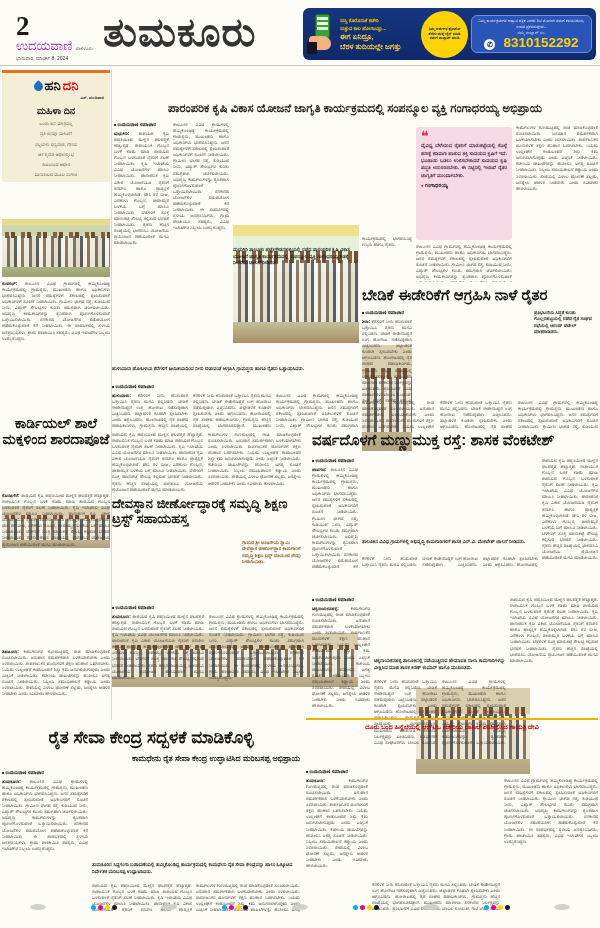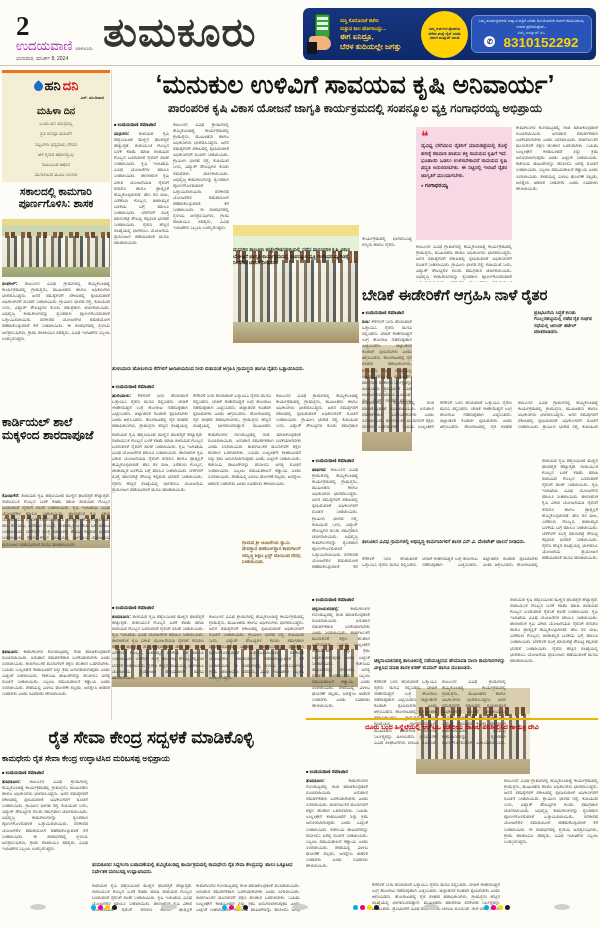--- a/index.html
+++ b/index.html
@@ -14,21 +14,21 @@
   .city{font-weight:bold;font-size:40px;color:#343434;letter-spacing:1px;line-height:1;}
   
   .ad{background:linear-gradient(180deg,#16357f,#0f2a6b);border-radius:6px;display:flex;align-items:center;padding:3px 4px;gap:3px;color:#fff;}
   .ad-y{color:#ffd200;}
   .ad-small{font-size:5px;line-height:1.25;font-weight:bold;}
   .ad-big{font-size:7.5px;line-height:1.2;font-weight:bold;color:#ffcf3f;}
   .ad-circle{flex:none;width:41px;height:41px;border-radius:50%;background:#ffd200;color:#14317f;font-size:3.9px;font-weight:bold;display:flex;align-items:center;justify-content:center;text-align:center;padding:3px;line-height:1.25;}
   .ad-right{flex:1;background:#2a55b8;border:1px solid #6f8fd8;border-radius:6px;padding:2px 3px;display:flex;flex-direction:column;gap:1px;}
   .ad-right-text{font-size:4.1px;line-height:1.3;color:#fefefe;text-align:center;}
   .ad-phlabel{font-size:4.3px;color:#dfe8ff;text-align:center;}
-  .ad-phone{font-size:13.5px;font-weight:bold;color:#ffd200;text-align:center;line-height:1;display:flex;align-items:flex-start;justify-content:center;gap:8px;}
+  .ad-phone{font-size:13.5px;font-weight:bold;color:#ffd200;text-align:center;line-height:1;display:flex;align-items:flex-end;justify-content:center;gap:8px;}
   .wa-ic{display:inline-flex;width:11px;height:11px;border-radius:50%;background:#fff;color:#14317f;font-size:7px;align-items:center;justify-content:center;}
   .ad-illus{flex:none;width:30px;height:44px;position:relative;}
   .ad-illus .phone{position:absolute;left:8px;top:2px;width:13px;height:22px;background:#35a337;border-radius:2px;border:1px solid #1d6e20;}
   .ad-illus .phone i{display:block;margin:2px 1px 0;height:3px;background:#e8ffe6;}
   .ad-illus .hand{position:absolute;left:2px;top:24px;width:22px;height:14px;background:#f3b27e;border-radius:4px 8px 6px 4px;}
   .ad-illus .cuff{position:absolute;left:0;top:30px;width:10px;height:12px;background:#14141c;}
   
   .headline{font-weight:bold;color:#141414;line-height:1.12;}
   .deck{font-weight:bold;color:#1e1e1e;}
   .byline{font-size:4.8px;font-weight:bold;color:#111;white-space:nowrap;}
@@ -127,37 +127,35 @@
     <div class="hani-author">ಎಸ್. ಮಂಡಿವಾಳ</div>
     <div class="hani-title">ಮಹಿಳಾ ದಿನ</div>
     <div class="poem">ಒಂದು ದಿನ ಮಾತ್ರವಲ್ಲ</div>
     <div class="poem">ಪ್ರತಿ ದಿನವೂ ಮಹಿಳೆಗೆ</div>
     <div class="poem">ಸಲ್ಲಬೇಕು ಧನ್ಯವಾದ, ಗೌರವ</div>
     <div class="poem">ಆಕೆ ಗೃಹದ ಆಧಾರಸ್ತಂಭ</div>
     <div class="poem">ಕುಟುಂಬದ ಆಧಾರ</div>
     <div class="poem">ಮನುಕುಲದ ಮೂಲ ಸಂಗಾತಿ</div>
   </div>
 
-  <div class="abs headline" style="left:2px;top:186px;width:108px;height:30px;font-size:10.5px;text-align:center;">ಸಕಾಲದಲ್ಲಿ ಕಾಮಗಾರಿ ಪೂರ್ಣಗೊಳಿಸಿ: ಶಾಸಕ</div>
   <div class="abs photo ph-green" style="left:2px;top:219px;width:108px;height:58px;"></div>
   <div class="abs body-text" style="left:2px;top:281px;width:108px;height:132px;">
     <span class="dl">ಕುಣಿಗಲ್:</span> <span>ತಾಲೂಕಿನ ವಿವಿಧ ಗ್ರಾಮಗಳಲ್ಲಿ ಹಮ್ಮಿಕೊಂಡಿದ್ದ ಕಾರ್ಯಕ್ರಮದಲ್ಲಿ ಗ್ರಾಮಸ್ಥರು, ಮುಖಂಡರು ಹಾಗೂ ಅಧಿಕಾರಿಗಳು ಭಾಗವಹಿಸಿದ್ದರು. ಜನರ ಸಮಸ್ಯೆಗಳಿಗೆ ಸಕಾಲದಲ್ಲಿ ಸ್ಪಂದಿಸುವಂತೆ ಅಧಿಕಾರಿಗಳಿಗೆ ಸೂಚನೆ ನೀಡಲಾಯಿತು. ಗ್ರಾಮೀಣ ಭಾಗದ ರಸ್ತೆ, ಕುಡಿಯುವ ನೀರು, ವಿದ್ಯುತ್ ಸೌಲಭ್ಯಗಳ ಕುರಿತು ಸಮಗ್ರವಾಗಿ ಚರ್ಚಿಸಲಾಯಿತು. ಅಭಿವೃದ್ಧಿ ಕಾಮಗಾರಿಗಳನ್ನು ತ್ವರಿತವಾಗಿ ಪೂರ್ಣಗೊಳಿಸುವಂತೆ ಒತ್ತಾಯಿಸಲಾಯಿತು. ಸರಕಾರದ ಯೋಜನೆಗಳ ಸದುಪಯೋಗ ಪಡೆದುಕೊಳ್ಳುವಂತೆ ಕರೆ ನೀಡಲಾಯಿತು. ಈ ಸಂದರ್ಭದಲ್ಲಿ ಸ್ಥಳೀಯ ಜನಪ್ರತಿನಿಧಿಗಳು, ಗ್ರಾಮ ಪಂಚಾಯಿತಿ ಸದಸ್ಯರು, ವಿವಿಧ ಇಲಾಖೆಗಳ ಸಿಬ್ಬಂದಿ ಉಪಸ್ಥಿತರಿದ್ದರು.</span>
   </div>
 
-  <div class="abs headline" style="left:2px;top:416px;width:108px;height:30px;font-size:12px;text-align:left;">ಕಾರ್ಡಿಯಲ್ ಶಾಲೆ ಮಕ್ಕಳಿಂದ ಶಾರದಾಪೂಜೆ</div>
+  <div class="abs headline" style="left:2px;top:416px;width:108px;height:30px;font-size:14px;text-align:center;">ಕಾರ್ಡಿಯಲ್ ಶಾಲೆ ಮಕ್ಕಳಿಂದ ಶಾರದಾಪೂಜೆ</div>
   <div class="abs photo ph-tan" style="left:2px;top:448px;width:108px;height:42px;"></div>
   <div class="abs body-text" style="left:2px;top:493px;width:108px;height:124px;">
     <span class="dl">ಕೊರಟಗೆರೆ:</span> <span>ಸಾವಯವ ಕೃಷಿ ಪದ್ಧತಿಯಿಂದ ಮಣ್ಣಿನ ಫಲವತ್ತತೆ ಹೆಚ್ಚುತ್ತದೆ. ರಾಸಾಯನಿಕ ಗೊಬ್ಬರ ಬಳಕೆ ಕಡಿಮೆ ಮಾಡಿ ಸಾವಯವ ಗೊಬ್ಬರ ಬಳಸುವಂತೆ ರೈತರಿಗೆ ಸಲಹೆ ನೀಡಲಾಯಿತು. ಕೃಷಿ ಇಲಾಖೆಯ ವಿವಿಧ ಯೋಜನೆಗಳ ಮಾಹಿತಿ ನೀಡಲಾಯಿತು. ಪಾರಂಪರಿಕ ಕೃಷಿ ವಿಕಾಸ ಯೋಜನೆಯಡಿ ರೈತರಿಗೆ ತರಬೇತಿ ಹಾಗೂ ಪ್ರಾತ್ಯಕ್ಷಿಕೆ ಹಮ್ಮಿಕೊಳ್ಳಲಾಗಿದೆ. ದೇಸಿ ತಳಿ ಬೀಜ, ಎರೆಹುಳು ಗೊಬ್ಬರ, ಜೀವಾಮೃತ ಬಳಕೆಯ ಬಗ್ಗೆ ಮಾಹಿತಿ ನೀಡಲಾಯಿತು. ಬೆಳೆಗಳಿಗೆ ಸೂಕ್ತ ಮಾರುಕಟ್ಟೆ ಸೌಲಭ್ಯ ಕಲ್ಪಿಸುವ ಭರವಸೆ ನೀಡಲಾಯಿತು. ರೈತರು ಹೆಚ್ಚಿನ ಸಂಖ್ಯೆಯಲ್ಲಿ ಭಾಗವಹಿಸಿ ಯೋಜನೆಯ ಪ್ರಯೋಜನ ಪಡೆಯುವಂತೆ ಮನವಿ ಮಾಡಲಾಯಿತು.</span>
   </div>
 
   <div class="abs body-text" style="left:2px;top:649px;width:108px;height:70px;">
     <span class="dl">ತಿಪಟೂರು:</span> <span>ಕಾಮಗಾರಿಗಳ ಗುಣಮಟ್ಟದಲ್ಲಿ ರಾಜಿ ಮಾಡಿಕೊಳ್ಳದಂತೆ ಸೂಚಿಸಲಾಯಿತು. ಅನುದಾನ ಸಮರ್ಪಕವಾಗಿ ಬಳಕೆಯಾಗಬೇಕು ಎಂದು ತಿಳಿಸಲಾಯಿತು. ಸಾರ್ವಜನಿಕರ ದೂರುಗಳಿಗೆ ತಕ್ಷಣ ಪರಿಹಾರ ಒದಗಿಸಬೇಕು. ನಿಯಮ ಉಲ್ಲಂಘನೆ ಕಂಡುಬಂದರೆ ಶಿಸ್ತು ಕ್ರಮ ಜರುಗಿಸಲಾಗುವುದು ಎಂದು ಎಚ್ಚರಿಕೆ ನೀಡಲಾಯಿತು. ಕಚೇರಿಯ ದಾಖಲೆಗಳನ್ನು ಪರಿಶೀಲಿಸಿ ಅಗತ್ಯ ಸೂಚನೆ ನೀಡಲಾಯಿತು. ಸಿಬ್ಬಂದಿ ಸಮಯಪಾಲನೆ ಕಡ್ಡಾಯ ಎಂದು ತಿಳಿಸಲಾಯಿತು. ಸೇವೆಯಲ್ಲಿ ವಿಳಂಬ ಧೋರಣೆ ಸಲ್ಲದು, ಜನಸ್ನೇಹಿ ಆಡಳಿತ ನೀಡಬೇಕು ಎಂದು ಕಿವಿಮಾತು ಹೇಳಲಾಯಿತು.</span>
   </div>
 
-  <div class="abs headline" style="left:112px;top:70px;width:486px;height:30px;font-size:25px;text-align:center;">‘ಮನುಕುಲ ಉಳಿವಿಗೆ ಸಾವಯವ ಕೃಷಿ ಅನಿವಾರ್ಯ’</div>
   <div class="abs deck" style="left:112px;top:102px;width:486px;height:16px;font-size:11.5px;text-align:center;">ಪಾರಂಪರಿಕ ಕೃಷಿ ವಿಕಾಸ ಯೋಜನೆ ಜಾಗೃತಿ ಕಾರ್ಯಕ್ರಮದಲ್ಲಿ ಸಂಪನ್ಮೂಲ ವ್ಯಕ್ತಿ ಗಂಗಾಧರಯ್ಯ ಅಭಿಪ್ರಾಯ</div>
 
   <div class="abs byline" style="left:114px;top:122px;width:60px;height:8px;">ಉದಯವಾಣಿ ಸಮಾಚಾರ</div>
   <div class="abs body-text" style="left:114px;top:131px;width:55px;height:152px;">
     <span class="dl">ಮಧುಗಿರಿ:</span> <span>ಸಾವಯವ ಕೃಷಿ ಪದ್ಧತಿಯಿಂದ ಮಣ್ಣಿನ ಫಲವತ್ತತೆ ಹೆಚ್ಚುತ್ತದೆ. ರಾಸಾಯನಿಕ ಗೊಬ್ಬರ ಬಳಕೆ ಕಡಿಮೆ ಮಾಡಿ ಸಾವಯವ ಗೊಬ್ಬರ ಬಳಸುವಂತೆ ರೈತರಿಗೆ ಸಲಹೆ ನೀಡಲಾಯಿತು. ಕೃಷಿ ಇಲಾಖೆಯ ವಿವಿಧ ಯೋಜನೆಗಳ ಮಾಹಿತಿ ನೀಡಲಾಯಿತು. ಪಾರಂಪರಿಕ ಕೃಷಿ ವಿಕಾಸ ಯೋಜನೆಯಡಿ ರೈತರಿಗೆ ತರಬೇತಿ ಹಾಗೂ ಪ್ರಾತ್ಯಕ್ಷಿಕೆ ಹಮ್ಮಿಕೊಳ್ಳಲಾಗಿದೆ. ದೇಸಿ ತಳಿ ಬೀಜ, ಎರೆಹುಳು ಗೊಬ್ಬರ, ಜೀವಾಮೃತ ಬಳಕೆಯ ಬಗ್ಗೆ ಮಾಹಿತಿ ನೀಡಲಾಯಿತು. ಬೆಳೆಗಳಿಗೆ ಸೂಕ್ತ ಮಾರುಕಟ್ಟೆ ಸೌಲಭ್ಯ ಕಲ್ಪಿಸುವ ಭರವಸೆ ನೀಡಲಾಯಿತು. ರೈತರು ಹೆಚ್ಚಿನ ಸಂಖ್ಯೆಯಲ್ಲಿ ಭಾಗವಹಿಸಿ ಯೋಜನೆಯ ಪ್ರಯೋಜನ ಪಡೆಯುವಂತೆ ಮನವಿ ಮಾಡಲಾಯಿತು.</span>
   </div>
   <div class="abs body-text" style="left:173px;top:122px;width:56px;height:161px;">ತಾಲೂಕಿನ ವಿವಿಧ ಗ್ರಾಮಗಳಲ್ಲಿ ಹಮ್ಮಿಕೊಂಡಿದ್ದ ಕಾರ್ಯಕ್ರಮದಲ್ಲಿ ಗ್ರಾಮಸ್ಥರು, ಮುಖಂಡರು ಹಾಗೂ ಅಧಿಕಾರಿಗಳು ಭಾಗವಹಿಸಿದ್ದರು. ಜನರ ಸಮಸ್ಯೆಗಳಿಗೆ ಸಕಾಲದಲ್ಲಿ ಸ್ಪಂದಿಸುವಂತೆ ಅಧಿಕಾರಿಗಳಿಗೆ ಸೂಚನೆ ನೀಡಲಾಯಿತು. ಗ್ರಾಮೀಣ ಭಾಗದ ರಸ್ತೆ, ಕುಡಿಯುವ ನೀರು, ವಿದ್ಯುತ್ ಸೌಲಭ್ಯಗಳ ಕುರಿತು ಸಮಗ್ರವಾಗಿ ಚರ್ಚಿಸಲಾಯಿತು. ಅಭಿವೃದ್ಧಿ ಕಾಮಗಾರಿಗಳನ್ನು ತ್ವರಿತವಾಗಿ ಪೂರ್ಣಗೊಳಿಸುವಂತೆ ಒತ್ತಾಯಿಸಲಾಯಿತು. ಸರಕಾರದ ಯೋಜನೆಗಳ ಸದುಪಯೋಗ ಪಡೆದುಕೊಳ್ಳುವಂತೆ ಕರೆ ನೀಡಲಾಯಿತು. ಈ ಸಂದರ್ಭದಲ್ಲಿ ಸ್ಥಳೀಯ ಜನಪ್ರತಿನಿಧಿಗಳು, ಗ್ರಾಮ ಪಂಚಾಯಿತಿ ಸದಸ್ಯರು, ವಿವಿಧ ಇಲಾಖೆಗಳ ಸಿಬ್ಬಂದಿ ಉಪಸ್ಥಿತರಿದ್ದರು.</div>
 
   <div class="abs photo ph-event" style="left:233px;top:125px;width:126px;height:118px;"></div>
   <div class="abs caption" style="left:233px;top:246px;width:126px;height:36px;">ಮಧುಗಿರಿ ತಾಲೂಕು ಹಚ್ಚೇಗೌಡನಹಳ್ಳಿಯಲ್ಲಿ ನಡೆದ ಪಾರಂಪರಿಕ ಕೃಷಿ ವಿಕಾಸ ಯೋಜನೆ ಜಾಗೃತಿ ಕಾರ್ಯಕ್ರಮದಲ್ಲಿ ಸಂಪನ್ಮೂಲ ವ್ಯಕ್ತಿ ಗಂಗಾಧರಯ್ಯ ಗಿಡಕ್ಕೆ ನೀರೆರೆದು ಚಾಲನೆ ನೀಡಿದರು.</div>
@@ -188,49 +186,51 @@
   <div class="abs byline" style="left:362px;top:310px;width:50px;height:8px;">ಉದಯವಾಣಿ ಸಮಾಚಾರ</div>
   <div class="abs body-text" style="left:362px;top:319px;width:50px;height:83px;">
     <span class="dl">ಶಿರಾ:</span> <span>ಕೆರೆಗಳಿಗೆ ನೀರು ಹರಿಸುವಂತೆ ಒತ್ತಾಯಿಸಿ ರೈತರು ಮನವಿ ಸಲ್ಲಿಸಿದರು. ಬೇಡಿಕೆ ಈಡೇರದಿದ್ದರೆ ಉಗ್ರ ಹೋರಾಟ ನಡೆಸುವುದಾಗಿ ಎಚ್ಚರಿಸಿದರು. ಜಿಲ್ಲಾಡಳಿತ ಕೂಡಲೇ ಸ್ಪಂದಿಸಬೇಕು ಎಂದು ಆಗ್ರಹಿಸಿದರು. ಹೋರಾಟದಲ್ಲಿ ರೈತ ಸಂಘದ ಪದಾಧಿಕಾರಿಗಳು, ಗ್ರಾಮಸ್ಥರು ಹೆಚ್ಚಿನ ಸಂಖ್ಯೆಯಲ್ಲಿ ಭಾಗವಹಿಸಲಿದ್ದಾರೆ. ಮುಖಂಡರು ಮಾತನಾಡಿ ಸರಕಾರದ ನಿರ್ಲಕ್ಷ್ಯವನ್ನು ಖಂಡಿಸಿದರು. ಪ್ರತಿಭಟನೆಗೆ ವಿವಿಧ ಸಂಘಟನೆಗಳು ಬೆಂಬಲ ಸೂಚಿಸಿವೆ. ನಾಳೆ ಬೆಳಗ್ಗೆ ನಗರದ ಪ್ರಮುಖ ಬೀದಿಗಳಲ್ಲಿ ಮೆರವಣಿಗೆ ನಡೆಸಿ ಜಿಲ್ಲಾಧಿಕಾರಿಗೆ ಮನವಿ ಸಲ್ಲಿಸಲಾಗುವುದು ಎಂದು ತಿಳಿಸಿದರು.</span>
   </div>
   <div class="abs photo ph-tan" style="left:416px;top:310px;width:114px;height:86px;"></div>
   <div class="abs caption-tan" style="left:534px;top:310px;width:64px;height:86px;color:#333;">ಪ್ರತಿಭಟನೆಯ ಸಿದ್ಧತೆ ಕುರಿತು ಗೊಲ್ಲರಹಟ್ಟಿಯಲ್ಲಿ ನಡೆದ ರೈತ ಸಂಘದ ಸಭೆಯಲ್ಲಿ ಆನಂದ್ ಪಟೇಲ್ ಮಾತನಾಡಿದರು.</div>
   <div class="abs body-text" style="left:362px;top:400px;width:72px;height:30px;">ಕಾಮಗಾರಿಗಳ ಗುಣಮಟ್ಟದಲ್ಲಿ ರಾಜಿ ಮಾಡಿಕೊಳ್ಳದಂತೆ ಸೂಚಿಸಲಾಯಿತು. ಅನುದಾನ ಸಮರ್ಪಕವಾಗಿ ಬಳಕೆಯಾಗಬೇಕು ಎಂದು ತಿಳಿಸಲಾಯಿತು. ಸಾರ್ವಜನಿಕರ ದೂರುಗಳಿಗೆ ತಕ್ಷಣ ಪರಿಹಾರ ಒದಗಿಸಬೇಕು. ನಿಯಮ ಉಲ್ಲಂಘನೆ ಕಂಡುಬಂದರೆ ಶಿಸ್ತು ಕ್ರಮ ಜರುಗಿಸಲಾಗುವುದು ಎಂದು ಎಚ್ಚರಿಕೆ ನೀಡಲಾಯಿತು. ಕಚೇರಿಯ ದಾಖಲೆಗಳನ್ನು ಪರಿಶೀಲಿಸಿ ಅಗತ್ಯ ಸೂಚನೆ ನೀಡಲಾಯಿತು. ಸಿಬ್ಬಂದಿ ಸಮಯಪಾಲನೆ ಕಡ್ಡಾಯ ಎಂದು ತಿಳಿಸಲಾಯಿತು. ಸೇವೆಯಲ್ಲಿ ವಿಳಂಬ ಧೋರಣೆ ಸಲ್ಲದು, ಜನಸ್ನೇಹಿ ಆಡಳಿತ ನೀಡಬೇಕು ಎಂದು ಕಿವಿಮಾತು ಹೇಳಲಾಯಿತು.</div>
   <div class="abs body-text" style="left:440px;top:400px;width:72px;height:30px;">ಕೆರೆಗಳಿಗೆ ನೀರು ಹರಿಸುವಂತೆ ಒತ್ತಾಯಿಸಿ ರೈತರು ಮನವಿ ಸಲ್ಲಿಸಿದರು. ಬೇಡಿಕೆ ಈಡೇರದಿದ್ದರೆ ಉಗ್ರ ಹೋರಾಟ ನಡೆಸುವುದಾಗಿ ಎಚ್ಚರಿಸಿದರು. ಜಿಲ್ಲಾಡಳಿತ ಕೂಡಲೇ ಸ್ಪಂದಿಸಬೇಕು ಎಂದು ಆಗ್ರಹಿಸಿದರು. ಹೋರಾಟದಲ್ಲಿ ರೈತ ಸಂಘದ ಪದಾಧಿಕಾರಿಗಳು, ಗ್ರಾಮಸ್ಥರು ಹೆಚ್ಚಿನ ಸಂಖ್ಯೆಯಲ್ಲಿ ಭಾಗವಹಿಸಲಿದ್ದಾರೆ. ಮುಖಂಡರು ಮಾತನಾಡಿ ಸರಕಾರದ ನಿರ್ಲಕ್ಷ್ಯವನ್ನು ಖಂಡಿಸಿದರು. ಪ್ರತಿಭಟನೆಗೆ ವಿವಿಧ ಸಂಘಟನೆಗಳು ಬೆಂಬಲ ಸೂಚಿಸಿವೆ. ನಾಳೆ ಬೆಳಗ್ಗೆ ನಗರದ ಪ್ರಮುಖ ಬೀದಿಗಳಲ್ಲಿ ಮೆರವಣಿಗೆ ನಡೆಸಿ ಜಿಲ್ಲಾಧಿಕಾರಿಗೆ ಮನವಿ ಸಲ್ಲಿಸಲಾಗುವುದು ಎಂದು ತಿಳಿಸಿದರು.</div>
   <div class="abs body-text" style="left:518px;top:400px;width:80px;height:30px;">ತಾಲೂಕಿನ ವಿವಿಧ ಗ್ರಾಮಗಳಲ್ಲಿ ಹಮ್ಮಿಕೊಂಡಿದ್ದ ಕಾರ್ಯಕ್ರಮದಲ್ಲಿ ಗ್ರಾಮಸ್ಥರು, ಮುಖಂಡರು ಹಾಗೂ ಅಧಿಕಾರಿಗಳು ಭಾಗವಹಿಸಿದ್ದರು. ಜನರ ಸಮಸ್ಯೆಗಳಿಗೆ ಸಕಾಲದಲ್ಲಿ ಸ್ಪಂದಿಸುವಂತೆ ಅಧಿಕಾರಿಗಳಿಗೆ ಸೂಚನೆ ನೀಡಲಾಯಿತು. ಗ್ರಾಮೀಣ ಭಾಗದ ರಸ್ತೆ, ಕುಡಿಯುವ ನೀರು, ವಿದ್ಯುತ್ ಸೌಲಭ್ಯಗಳ ಕುರಿತು ಸಮಗ್ರವಾಗಿ ಚರ್ಚಿಸಲಾಯಿತು. ಅಭಿವೃದ್ಧಿ ಕಾಮಗಾರಿಗಳನ್ನು ತ್ವರಿತವಾಗಿ ಪೂರ್ಣಗೊಳಿಸುವಂತೆ ಒತ್ತಾಯಿಸಲಾಯಿತು. ಸರಕಾರದ ಯೋಜನೆಗಳ ಸದುಪಯೋಗ ಪಡೆದುಕೊಳ್ಳುವಂತೆ ಕರೆ ನೀಡಲಾಯಿತು. ಈ ಸಂದರ್ಭದಲ್ಲಿ ಸ್ಥಳೀಯ ಜನಪ್ರತಿನಿಧಿಗಳು, ಗ್ರಾಮ ಪಂಚಾಯಿತಿ ಸದಸ್ಯರು, ವಿವಿಧ ಇಲಾಖೆಗಳ ಸಿಬ್ಬಂದಿ ಉಪಸ್ಥಿತರಿದ್ದರು.</div>
 
+  <div class="abs headline" style="left:112px;top:497px;width:192px;height:40px;font-size:13px;">ದೇವಸ್ಥಾನ ಜೀರ್ಣೋದ್ಧಾರಕ್ಕೆ ಸಮೃದ್ಧಿ ಶಿಕ್ಷಣ ಟ್ರಸ್ಟ್ ಸಹಾಯಹಸ್ತ</div>
 
   <div class="abs caption-tan" style="left:242px;top:540px;width:62px;height:62px;">ಗ್ರಾಮದ ಶ್ರೀ ಆಂಜನೇಯ ಸ್ವಾಮಿ ದೇವಸ್ಥಾನ ಜೀರ್ಣೋದ್ಧಾರ ಕಾಮಗಾರಿಗೆ ಸಮೃದ್ಧಿ ಶಿಕ್ಷಣ ಟ್ರಸ್ಟ್ ವತಿಯಿಂದ ನೆರವು ನೀಡಲಾಯಿತು.</div>
   <div class="abs byline" style="left:112px;top:605px;width:60px;height:8px;">ಉದಯವಾಣಿ ಸಮಾಚಾರ</div>
   <div class="abs body-text" style="left:112px;top:614px;width:92px;height:130px;">
     <span class="dl">ತುಮಕೂರು:</span> <span>ಸಾವಯವ ಕೃಷಿ ಪದ್ಧತಿಯಿಂದ ಮಣ್ಣಿನ ಫಲವತ್ತತೆ ಹೆಚ್ಚುತ್ತದೆ. ರಾಸಾಯನಿಕ ಗೊಬ್ಬರ ಬಳಕೆ ಕಡಿಮೆ ಮಾಡಿ ಸಾವಯವ ಗೊಬ್ಬರ ಬಳಸುವಂತೆ ರೈತರಿಗೆ ಸಲಹೆ ನೀಡಲಾಯಿತು. ಕೃಷಿ ಇಲಾಖೆಯ ವಿವಿಧ ಯೋಜನೆಗಳ ಮಾಹಿತಿ ನೀಡಲಾಯಿತು. ಪಾರಂಪರಿಕ ಕೃಷಿ ವಿಕಾಸ ಯೋಜನೆಯಡಿ ರೈತರಿಗೆ ತರಬೇತಿ ಹಾಗೂ ಪ್ರಾತ್ಯಕ್ಷಿಕೆ ಹಮ್ಮಿಕೊಳ್ಳಲಾಗಿದೆ. ದೇಸಿ ತಳಿ ಬೀಜ, ಎರೆಹುಳು ಗೊಬ್ಬರ, ಜೀವಾಮೃತ ಬಳಕೆಯ ಬಗ್ಗೆ ಮಾಹಿತಿ ನೀಡಲಾಯಿತು. ಬೆಳೆಗಳಿಗೆ ಸೂಕ್ತ ಮಾರುಕಟ್ಟೆ ಸೌಲಭ್ಯ ಕಲ್ಪಿಸುವ ಭರವಸೆ ನೀಡಲಾಯಿತು. ರೈತರು ಹೆಚ್ಚಿನ ಸಂಖ್ಯೆಯಲ್ಲಿ ಭಾಗವಹಿಸಿ ಯೋಜನೆಯ ಪ್ರಯೋಜನ ಪಡೆಯುವಂತೆ ಮನವಿ ಮಾಡಲಾಯಿತು.</span>
   </div>
   <div class="abs body-text" style="left:209px;top:614px;width:95px;height:130px;">ತಾಲೂಕಿನ ವಿವಿಧ ಗ್ರಾಮಗಳಲ್ಲಿ ಹಮ್ಮಿಕೊಂಡಿದ್ದ ಕಾರ್ಯಕ್ರಮದಲ್ಲಿ ಗ್ರಾಮಸ್ಥರು, ಮುಖಂಡರು ಹಾಗೂ ಅಧಿಕಾರಿಗಳು ಭಾಗವಹಿಸಿದ್ದರು. ಜನರ ಸಮಸ್ಯೆಗಳಿಗೆ ಸಕಾಲದಲ್ಲಿ ಸ್ಪಂದಿಸುವಂತೆ ಅಧಿಕಾರಿಗಳಿಗೆ ಸೂಚನೆ ನೀಡಲಾಯಿತು. ಗ್ರಾಮೀಣ ಭಾಗದ ರಸ್ತೆ, ಕುಡಿಯುವ ನೀರು, ವಿದ್ಯುತ್ ಸೌಲಭ್ಯಗಳ ಕುರಿತು ಸಮಗ್ರವಾಗಿ ಚರ್ಚಿಸಲಾಯಿತು. ಅಭಿವೃದ್ಧಿ ಕಾಮಗಾರಿಗಳನ್ನು ತ್ವರಿತವಾಗಿ ಪೂರ್ಣಗೊಳಿಸುವಂತೆ ಒತ್ತಾಯಿಸಲಾಯಿತು. ಸರಕಾರದ ಯೋಜನೆಗಳ ಸದುಪಯೋಗ ಪಡೆದುಕೊಳ್ಳುವಂತೆ ಕರೆ ನೀಡಲಾಯಿತು. ಈ ಸಂದರ್ಭದಲ್ಲಿ ಸ್ಥಳೀಯ ಜನಪ್ರತಿನಿಧಿಗಳು, ಗ್ರಾಮ ಪಂಚಾಯಿತಿ ಸದಸ್ಯರು, ವಿವಿಧ ಇಲಾಖೆಗಳ ಸಿಬ್ಬಂದಿ ಉಪಸ್ಥಿತರಿದ್ದರು.</div>
 
+  <div class="abs headline" style="left:312px;top:432px;width:286px;height:22px;font-size:15px;">ವರ್ಷದೊಳಗೆ ಮಣ್ಣುಮುಕ್ತ ರಸ್ತೆ: ಶಾಸಕ ವೆಂಕಟೇಶ್</div>
   <div class="abs byline" style="left:312px;top:458px;width:46px;height:8px;">ಉದಯವಾಣಿ ಸಮಾಚಾರ</div>
   <div class="abs body-text" style="left:312px;top:467px;width:46px;height:103px;">
     <span class="dl">ಪಾವಗಡ:</span> <span>ತಾಲೂಕಿನ ವಿವಿಧ ಗ್ರಾಮಗಳಲ್ಲಿ ಹಮ್ಮಿಕೊಂಡಿದ್ದ ಕಾರ್ಯಕ್ರಮದಲ್ಲಿ ಗ್ರಾಮಸ್ಥರು, ಮುಖಂಡರು ಹಾಗೂ ಅಧಿಕಾರಿಗಳು ಭಾಗವಹಿಸಿದ್ದರು. ಜನರ ಸಮಸ್ಯೆಗಳಿಗೆ ಸಕಾಲದಲ್ಲಿ ಸ್ಪಂದಿಸುವಂತೆ ಅಧಿಕಾರಿಗಳಿಗೆ ಸೂಚನೆ ನೀಡಲಾಯಿತು. ಗ್ರಾಮೀಣ ಭಾಗದ ರಸ್ತೆ, ಕುಡಿಯುವ ನೀರು, ವಿದ್ಯುತ್ ಸೌಲಭ್ಯಗಳ ಕುರಿತು ಸಮಗ್ರವಾಗಿ ಚರ್ಚಿಸಲಾಯಿತು. ಅಭಿವೃದ್ಧಿ ಕಾಮಗಾರಿಗಳನ್ನು ತ್ವರಿತವಾಗಿ ಪೂರ್ಣಗೊಳಿಸುವಂತೆ ಒತ್ತಾಯಿಸಲಾಯಿತು. ಸರಕಾರದ ಯೋಜನೆಗಳ ಸದುಪಯೋಗ ಪಡೆದುಕೊಳ್ಳುವಂತೆ ಕರೆ ನೀಡಲಾಯಿತು. ಈ ಸಂದರ್ಭದಲ್ಲಿ ಸ್ಥಳೀಯ ಜನಪ್ರತಿನಿಧಿಗಳು, ಗ್ರಾಮ ಪಂಚಾಯಿತಿ ಸದಸ್ಯರು, ವಿವಿಧ ಇಲಾಖೆಗಳ ಸಿಬ್ಬಂದಿ ಉಪಸ್ಥಿತರಿದ್ದರು.</span>
   </div>
 
   <div class="abs caption" style="left:362px;top:538px;width:176px;height:16px;">ತಾಲೂಕಿನ ವಿವಿಧ ಗ್ರಾಮಗಳಲ್ಲಿ ಅಭಿವೃದ್ಧಿ ಕಾಮಗಾರಿಗಳಿಗೆ ಶಾಸಕ ಎನ್.ವಿ. ವೆಂಕಟೇಶ್ ಚಾಲನೆ ನೀಡಿದರು.</div>
   <div class="abs body-text" style="left:362px;top:556px;width:176px;height:14px;column-count:3;column-gap:5px;">ಕೆರೆಗಳಿಗೆ ನೀರು ಹರಿಸುವಂತೆ ಒತ್ತಾಯಿಸಿ ರೈತರು ಮನವಿ ಸಲ್ಲಿಸಿದರು. ಬೇಡಿಕೆ ಈಡೇರದಿದ್ದರೆ ಉಗ್ರ ಹೋರಾಟ ನಡೆಸುವುದಾಗಿ ಎಚ್ಚರಿಸಿದರು. ಜಿಲ್ಲಾಡಳಿತ ಕೂಡಲೇ ಸ್ಪಂದಿಸಬೇಕು ಎಂದು ಆಗ್ರಹಿಸಿದರು. ಹೋರಾಟದಲ್ಲಿ ರೈತ ಸಂಘದ ಪದಾಧಿಕಾರಿಗಳು, ಗ್ರಾಮಸ್ಥರು ಹೆಚ್ಚಿನ ಸಂಖ್ಯೆಯಲ್ಲಿ ಭಾಗವಹಿಸಲಿದ್ದಾರೆ. ಮುಖಂಡರು ಮಾತನಾಡಿ ಸರಕಾರದ ನಿರ್ಲಕ್ಷ್ಯವನ್ನು ಖಂಡಿಸಿದರು. ಪ್ರತಿಭಟನೆಗೆ ವಿವಿಧ ಸಂಘಟನೆಗಳು ಬೆಂಬಲ ಸೂಚಿಸಿವೆ. ನಾಳೆ ಬೆಳಗ್ಗೆ ನಗರದ ಪ್ರಮುಖ ಬೀದಿಗಳಲ್ಲಿ ಮೆರವಣಿಗೆ ನಡೆಸಿ ಜಿಲ್ಲಾಧಿಕಾರಿಗೆ ಮನವಿ ಸಲ್ಲಿಸಲಾಗುವುದು ಎಂದು ತಿಳಿಸಿದರು.</div>
   <div class="abs body-text" style="left:542px;top:458px;width:56px;height:112px;">ಸಾವಯವ ಕೃಷಿ ಪದ್ಧತಿಯಿಂದ ಮಣ್ಣಿನ ಫಲವತ್ತತೆ ಹೆಚ್ಚುತ್ತದೆ. ರಾಸಾಯನಿಕ ಗೊಬ್ಬರ ಬಳಕೆ ಕಡಿಮೆ ಮಾಡಿ ಸಾವಯವ ಗೊಬ್ಬರ ಬಳಸುವಂತೆ ರೈತರಿಗೆ ಸಲಹೆ ನೀಡಲಾಯಿತು. ಕೃಷಿ ಇಲಾಖೆಯ ವಿವಿಧ ಯೋಜನೆಗಳ ಮಾಹಿತಿ ನೀಡಲಾಯಿತು. ಪಾರಂಪರಿಕ ಕೃಷಿ ವಿಕಾಸ ಯೋಜನೆಯಡಿ ರೈತರಿಗೆ ತರಬೇತಿ ಹಾಗೂ ಪ್ರಾತ್ಯಕ್ಷಿಕೆ ಹಮ್ಮಿಕೊಳ್ಳಲಾಗಿದೆ. ದೇಸಿ ತಳಿ ಬೀಜ, ಎರೆಹುಳು ಗೊಬ್ಬರ, ಜೀವಾಮೃತ ಬಳಕೆಯ ಬಗ್ಗೆ ಮಾಹಿತಿ ನೀಡಲಾಯಿತು. ಬೆಳೆಗಳಿಗೆ ಸೂಕ್ತ ಮಾರುಕಟ್ಟೆ ಸೌಲಭ್ಯ ಕಲ್ಪಿಸುವ ಭರವಸೆ ನೀಡಲಾಯಿತು. ರೈತರು ಹೆಚ್ಚಿನ ಸಂಖ್ಯೆಯಲ್ಲಿ ಭಾಗವಹಿಸಿ ಯೋಜನೆಯ ಪ್ರಯೋಜನ ಪಡೆಯುವಂತೆ ಮನವಿ ಮಾಡಲಾಯಿತು.</div>
 
   <div class="abs byline" style="left:312px;top:597px;width:58px;height:8px;">ಉದಯವಾಣಿ ಸಮಾಚಾರ</div>
   <div class="abs body-text" style="left:312px;top:606px;width:58px;height:139px;">
     <span class="dl">ಚಿಕ್ಕನಾಯಕನಹಳ್ಳಿ:</span> <span>ಕಾಮಗಾರಿಗಳ ಗುಣಮಟ್ಟದಲ್ಲಿ ರಾಜಿ ಮಾಡಿಕೊಳ್ಳದಂತೆ ಸೂಚಿಸಲಾಯಿತು. ಅನುದಾನ ಸಮರ್ಪಕವಾಗಿ ಬಳಕೆಯಾಗಬೇಕು ಎಂದು ತಿಳಿಸಲಾಯಿತು. ಸಾರ್ವಜನಿಕರ ದೂರುಗಳಿಗೆ ತಕ್ಷಣ ಪರಿಹಾರ ಒದಗಿಸಬೇಕು. ನಿಯಮ ಉಲ್ಲಂಘನೆ ಕಂಡುಬಂದರೆ ಶಿಸ್ತು ಕ್ರಮ ಜರುಗಿಸಲಾಗುವುದು ಎಂದು ಎಚ್ಚರಿಕೆ ನೀಡಲಾಯಿತು. ಕಚೇರಿಯ ದಾಖಲೆಗಳನ್ನು ಪರಿಶೀಲಿಸಿ ಅಗತ್ಯ ಸೂಚನೆ ನೀಡಲಾಯಿತು. ಸಿಬ್ಬಂದಿ ಸಮಯಪಾಲನೆ ಕಡ್ಡಾಯ ಎಂದು ತಿಳಿಸಲಾಯಿತು. ಸೇವೆಯಲ್ಲಿ ವಿಳಂಬ ಧೋರಣೆ ಸಲ್ಲದು, ಜನಸ್ನೇಹಿ ಆಡಳಿತ ನೀಡಬೇಕು ಎಂದು ಕಿವಿಮಾತು ಹೇಳಲಾಯಿತು.</span>
   </div>
 
   <div class="abs caption" style="left:374px;top:657px;width:132px;height:20px;">ಚಿಕ್ಕನಾಯಕನಹಳ್ಳಿ ತಾಲೂಕಿನಲ್ಲಿ ನಡೆಯುತ್ತಿರುವ ಹೇಮಾವತಿ ನಾಲಾ ಕಾಮಗಾರಿಗಳನ್ನು ವೀಕ್ಷಿಸಿದ ಮಾಜಿ ಶಾಸಕ ಕಿರಣ್ ಕುಮಾರ್ ಹಾಗೂ ಮುಖಂಡರು.</div>
   <div class="abs body-text" style="left:374px;top:679px;width:63px;height:66px;">ಕೆರೆಗಳಿಗೆ ನೀರು ಹರಿಸುವಂತೆ ಒತ್ತಾಯಿಸಿ ರೈತರು ಮನವಿ ಸಲ್ಲಿಸಿದರು. ಬೇಡಿಕೆ ಈಡೇರದಿದ್ದರೆ ಉಗ್ರ ಹೋರಾಟ ನಡೆಸುವುದಾಗಿ ಎಚ್ಚರಿಸಿದರು. ಜಿಲ್ಲಾಡಳಿತ ಕೂಡಲೇ ಸ್ಪಂದಿಸಬೇಕು ಎಂದು ಆಗ್ರಹಿಸಿದರು. ಹೋರಾಟದಲ್ಲಿ ರೈತ ಸಂಘದ ಪದಾಧಿಕಾರಿಗಳು, ಗ್ರಾಮಸ್ಥರು ಹೆಚ್ಚಿನ ಸಂಖ್ಯೆಯಲ್ಲಿ ಭಾಗವಹಿಸಲಿದ್ದಾರೆ. ಮುಖಂಡರು ಮಾತನಾಡಿ ಸರಕಾರದ ನಿರ್ಲಕ್ಷ್ಯವನ್ನು ಖಂಡಿಸಿದರು. ಪ್ರತಿಭಟನೆಗೆ ವಿವಿಧ ಸಂಘಟನೆಗಳು ಬೆಂಬಲ ಸೂಚಿಸಿವೆ. ನಾಳೆ ಬೆಳಗ್ಗೆ ನಗರದ ಪ್ರಮುಖ ಬೀದಿಗಳಲ್ಲಿ ಮೆರವಣಿಗೆ ನಡೆಸಿ ಜಿಲ್ಲಾಧಿಕಾರಿಗೆ ಮನವಿ ಸಲ್ಲಿಸಲಾಗುವುದು ಎಂದು ತಿಳಿಸಿದರು.</div>
   <div class="abs body-text" style="left:442px;top:679px;width:64px;height:66px;">ತಾಲೂಕಿನ ವಿವಿಧ ಗ್ರಾಮಗಳಲ್ಲಿ ಹಮ್ಮಿಕೊಂಡಿದ್ದ ಕಾರ್ಯಕ್ರಮದಲ್ಲಿ ಗ್ರಾಮಸ್ಥರು, ಮುಖಂಡರು ಹಾಗೂ ಅಧಿಕಾರಿಗಳು ಭಾಗವಹಿಸಿದ್ದರು. ಜನರ ಸಮಸ್ಯೆಗಳಿಗೆ ಸಕಾಲದಲ್ಲಿ ಸ್ಪಂದಿಸುವಂತೆ ಅಧಿಕಾರಿಗಳಿಗೆ ಸೂಚನೆ ನೀಡಲಾಯಿತು. ಗ್ರಾಮೀಣ ಭಾಗದ ರಸ್ತೆ, ಕುಡಿಯುವ ನೀರು, ವಿದ್ಯುತ್ ಸೌಲಭ್ಯಗಳ ಕುರಿತು ಸಮಗ್ರವಾಗಿ ಚರ್ಚಿಸಲಾಯಿತು. ಅಭಿವೃದ್ಧಿ ಕಾಮಗಾರಿಗಳನ್ನು ತ್ವರಿತವಾಗಿ ಪೂರ್ಣಗೊಳಿಸುವಂತೆ ಒತ್ತಾಯಿಸಲಾಯಿತು. ಸರಕಾರದ ಯೋಜನೆಗಳ ಸದುಪಯೋಗ ಪಡೆದುಕೊಳ್ಳುವಂತೆ ಕರೆ ನೀಡಲಾಯಿತು. ಈ ಸಂದರ್ಭದಲ್ಲಿ ಸ್ಥಳೀಯ ಜನಪ್ರತಿನಿಧಿಗಳು, ಗ್ರಾಮ ಪಂಚಾಯಿತಿ ಸದಸ್ಯರು, ವಿವಿಧ ಇಲಾಖೆಗಳ ಸಿಬ್ಬಂದಿ ಉಪಸ್ಥಿತರಿದ್ದರು.</div>
   <div class="abs body-text" style="left:510px;top:597px;width:88px;height:148px;">ಸಾವಯವ ಕೃಷಿ ಪದ್ಧತಿಯಿಂದ ಮಣ್ಣಿನ ಫಲವತ್ತತೆ ಹೆಚ್ಚುತ್ತದೆ. ರಾಸಾಯನಿಕ ಗೊಬ್ಬರ ಬಳಕೆ ಕಡಿಮೆ ಮಾಡಿ ಸಾವಯವ ಗೊಬ್ಬರ ಬಳಸುವಂತೆ ರೈತರಿಗೆ ಸಲಹೆ ನೀಡಲಾಯಿತು. ಕೃಷಿ ಇಲಾಖೆಯ ವಿವಿಧ ಯೋಜನೆಗಳ ಮಾಹಿತಿ ನೀಡಲಾಯಿತು. ಪಾರಂಪರಿಕ ಕೃಷಿ ವಿಕಾಸ ಯೋಜನೆಯಡಿ ರೈತರಿಗೆ ತರಬೇತಿ ಹಾಗೂ ಪ್ರಾತ್ಯಕ್ಷಿಕೆ ಹಮ್ಮಿಕೊಳ್ಳಲಾಗಿದೆ. ದೇಸಿ ತಳಿ ಬೀಜ, ಎರೆಹುಳು ಗೊಬ್ಬರ, ಜೀವಾಮೃತ ಬಳಕೆಯ ಬಗ್ಗೆ ಮಾಹಿತಿ ನೀಡಲಾಯಿತು. ಬೆಳೆಗಳಿಗೆ ಸೂಕ್ತ ಮಾರುಕಟ್ಟೆ ಸೌಲಭ್ಯ ಕಲ್ಪಿಸುವ ಭರವಸೆ ನೀಡಲಾಯಿತು. ರೈತರು ಹೆಚ್ಚಿನ ಸಂಖ್ಯೆಯಲ್ಲಿ ಭಾಗವಹಿಸಿ ಯೋಜನೆಯ ಪ್ರಯೋಜನ ಪಡೆಯುವಂತೆ ಮನವಿ ಮಾಡಲಾಯಿತು.</div>
 
   <div class="abs headline" style="left:2px;top:728px;width:298px;height:24px;font-size:17px;text-align:center;">ರೈತ ಸೇವಾ ಕೇಂದ್ರ ಸದ್ಬಳಕೆ ಮಾಡಿಕೊಳ್ಳಿ</div>
-  <div class="abs deck" style="left:2px;top:754px;width:298px;height:13px;font-size:8px;text-align:left;">ಕಾಮಧೇನು ರೈತ ಸೇವಾ ಕೇಂದ್ರ ಉದ್ಘಾಟಿಸಿದ ಮರಿಬಸಪ್ಪ ಅಭಿಪ್ರಾಯ</div>
+  <div class="abs deck" style="left:2px;top:754px;width:298px;height:13px;font-size:8px;text-align:right;">ಕಾಮಧೇನು ರೈತ ಸೇವಾ ಕೇಂದ್ರ ಉದ್ಘಾಟಿಸಿದ ಮರಿಬಸಪ್ಪ ಅಭಿಪ್ರಾಯ</div>
   <div class="abs byline" style="left:2px;top:770px;width:70px;height:8px;">ಉದಯವಾಣಿ ಸಮಾಚಾರ</div>
   <div class="abs body-text" style="left:2px;top:779px;width:86px;height:133px;">
     <span class="dl">ತುಮಕೂರು:</span> <span>ತಾಲೂಕಿನ ವಿವಿಧ ಗ್ರಾಮಗಳಲ್ಲಿ ಹಮ್ಮಿಕೊಂಡಿದ್ದ ಕಾರ್ಯಕ್ರಮದಲ್ಲಿ ಗ್ರಾಮಸ್ಥರು, ಮುಖಂಡರು ಹಾಗೂ ಅಧಿಕಾರಿಗಳು ಭಾಗವಹಿಸಿದ್ದರು. ಜನರ ಸಮಸ್ಯೆಗಳಿಗೆ ಸಕಾಲದಲ್ಲಿ ಸ್ಪಂದಿಸುವಂತೆ ಅಧಿಕಾರಿಗಳಿಗೆ ಸೂಚನೆ ನೀಡಲಾಯಿತು. ಗ್ರಾಮೀಣ ಭಾಗದ ರಸ್ತೆ, ಕುಡಿಯುವ ನೀರು, ವಿದ್ಯುತ್ ಸೌಲಭ್ಯಗಳ ಕುರಿತು ಸಮಗ್ರವಾಗಿ ಚರ್ಚಿಸಲಾಯಿತು. ಅಭಿವೃದ್ಧಿ ಕಾಮಗಾರಿಗಳನ್ನು ತ್ವರಿತವಾಗಿ ಪೂರ್ಣಗೊಳಿಸುವಂತೆ ಒತ್ತಾಯಿಸಲಾಯಿತು. ಸರಕಾರದ ಯೋಜನೆಗಳ ಸದುಪಯೋಗ ಪಡೆದುಕೊಳ್ಳುವಂತೆ ಕರೆ ನೀಡಲಾಯಿತು. ಈ ಸಂದರ್ಭದಲ್ಲಿ ಸ್ಥಳೀಯ ಜನಪ್ರತಿನಿಧಿಗಳು, ಗ್ರಾಮ ಪಂಚಾಯಿತಿ ಸದಸ್ಯರು, ವಿವಿಧ ಇಲಾಖೆಗಳ ಸಿಬ್ಬಂದಿ ಉಪಸ್ಥಿತರಿದ್ದರು.</span>
   </div>
 
   <div class="abs caption" style="left:92px;top:861px;width:208px;height:20px;">ತುಮಕೂರಿನ ಸಿದ್ದಗಂಗಾ ಬಡಾವಣೆಯಲ್ಲಿ ಹಮ್ಮಿಕೊಂಡಿದ್ದ ಕಾರ್ಯಕ್ರಮದಲ್ಲಿ ಕಾಮಧೇನು ರೈತ ಸೇವಾ ಕೇಂದ್ರವನ್ನು ಹಾಲು ಒಕ್ಕೂಟದ ನಿರ್ದೇಶಕ ಮರಿಬಸಪ್ಪ ಉದ್ಘಾಟಿಸಿದರು.</div>
   <div class="abs body-text" style="left:92px;top:883px;width:100px;height:29px;">ಸಾವಯವ ಕೃಷಿ ಪದ್ಧತಿಯಿಂದ ಮಣ್ಣಿನ ಫಲವತ್ತತೆ ಹೆಚ್ಚುತ್ತದೆ. ರಾಸಾಯನಿಕ ಗೊಬ್ಬರ ಬಳಕೆ ಕಡಿಮೆ ಮಾಡಿ ಸಾವಯವ ಗೊಬ್ಬರ ಬಳಸುವಂತೆ ರೈತರಿಗೆ ಸಲಹೆ ನೀಡಲಾಯಿತು. ಕೃಷಿ ಇಲಾಖೆಯ ವಿವಿಧ ಯೋಜನೆಗಳ ಮಾಹಿತಿ ನೀಡಲಾಯಿತು. ಪಾರಂಪರಿಕ ಕೃಷಿ ವಿಕಾಸ ಯೋಜನೆಯಡಿ ರೈತರಿಗೆ ತರಬೇತಿ ಹಾಗೂ ಪ್ರಾತ್ಯಕ್ಷಿಕೆ ಹಮ್ಮಿಕೊಳ್ಳಲಾಗಿದೆ. ದೇಸಿ ತಳಿ ಬೀಜ, ಎರೆಹುಳು ಗೊಬ್ಬರ, ಜೀವಾಮೃತ ಬಳಕೆಯ ಬಗ್ಗೆ ಮಾಹಿತಿ ನೀಡಲಾಯಿತು. ಬೆಳೆಗಳಿಗೆ ಸೂಕ್ತ ಮಾರುಕಟ್ಟೆ ಸೌಲಭ್ಯ ಕಲ್ಪಿಸುವ ಭರವಸೆ ನೀಡಲಾಯಿತು. ರೈತರು ಹೆಚ್ಚಿನ ಸಂಖ್ಯೆಯಲ್ಲಿ ಭಾಗವಹಿಸಿ ಯೋಜನೆಯ ಪ್ರಯೋಜನ ಪಡೆಯುವಂತೆ ಮನವಿ ಮಾಡಲಾಯಿತು.</div>
   <div class="abs body-text" style="left:196px;top:883px;width:104px;height:29px;">ಕಾಮಗಾರಿಗಳ ಗುಣಮಟ್ಟದಲ್ಲಿ ರಾಜಿ ಮಾಡಿಕೊಳ್ಳದಂತೆ ಸೂಚಿಸಲಾಯಿತು. ಅನುದಾನ ಸಮರ್ಪಕವಾಗಿ ಬಳಕೆಯಾಗಬೇಕು ಎಂದು ತಿಳಿಸಲಾಯಿತು. ಸಾರ್ವಜನಿಕರ ದೂರುಗಳಿಗೆ ತಕ್ಷಣ ಪರಿಹಾರ ಒದಗಿಸಬೇಕು. ನಿಯಮ ಉಲ್ಲಂಘನೆ ಕಂಡುಬಂದರೆ ಶಿಸ್ತು ಕ್ರಮ ಜರುಗಿಸಲಾಗುವುದು ಎಂದು ಎಚ್ಚರಿಕೆ ನೀಡಲಾಯಿತು. ಕಚೇರಿಯ ದಾಖಲೆಗಳನ್ನು ಪರಿಶೀಲಿಸಿ ಅಗತ್ಯ ಸೂಚನೆ ನೀಡಲಾಯಿತು. ಸಿಬ್ಬಂದಿ ಸಮಯಪಾಲನೆ ಕಡ್ಡಾಯ ಎಂದು ತಿಳಿಸಲಾಯಿತು. ಸೇವೆಯಲ್ಲಿ ವಿಳಂಬ ಧೋರಣೆ ಸಲ್ಲದು, ಜನಸ್ನೇಹಿ ಆಡಳಿತ ನೀಡಬೇಕು ಎಂದು ಕಿವಿಮಾತು ಹೇಳಲಾಯಿತು.</div>
 
   <div class="abs hrule-y" style="left:306px;top:718px;width:292px;height:2px;"></div>

